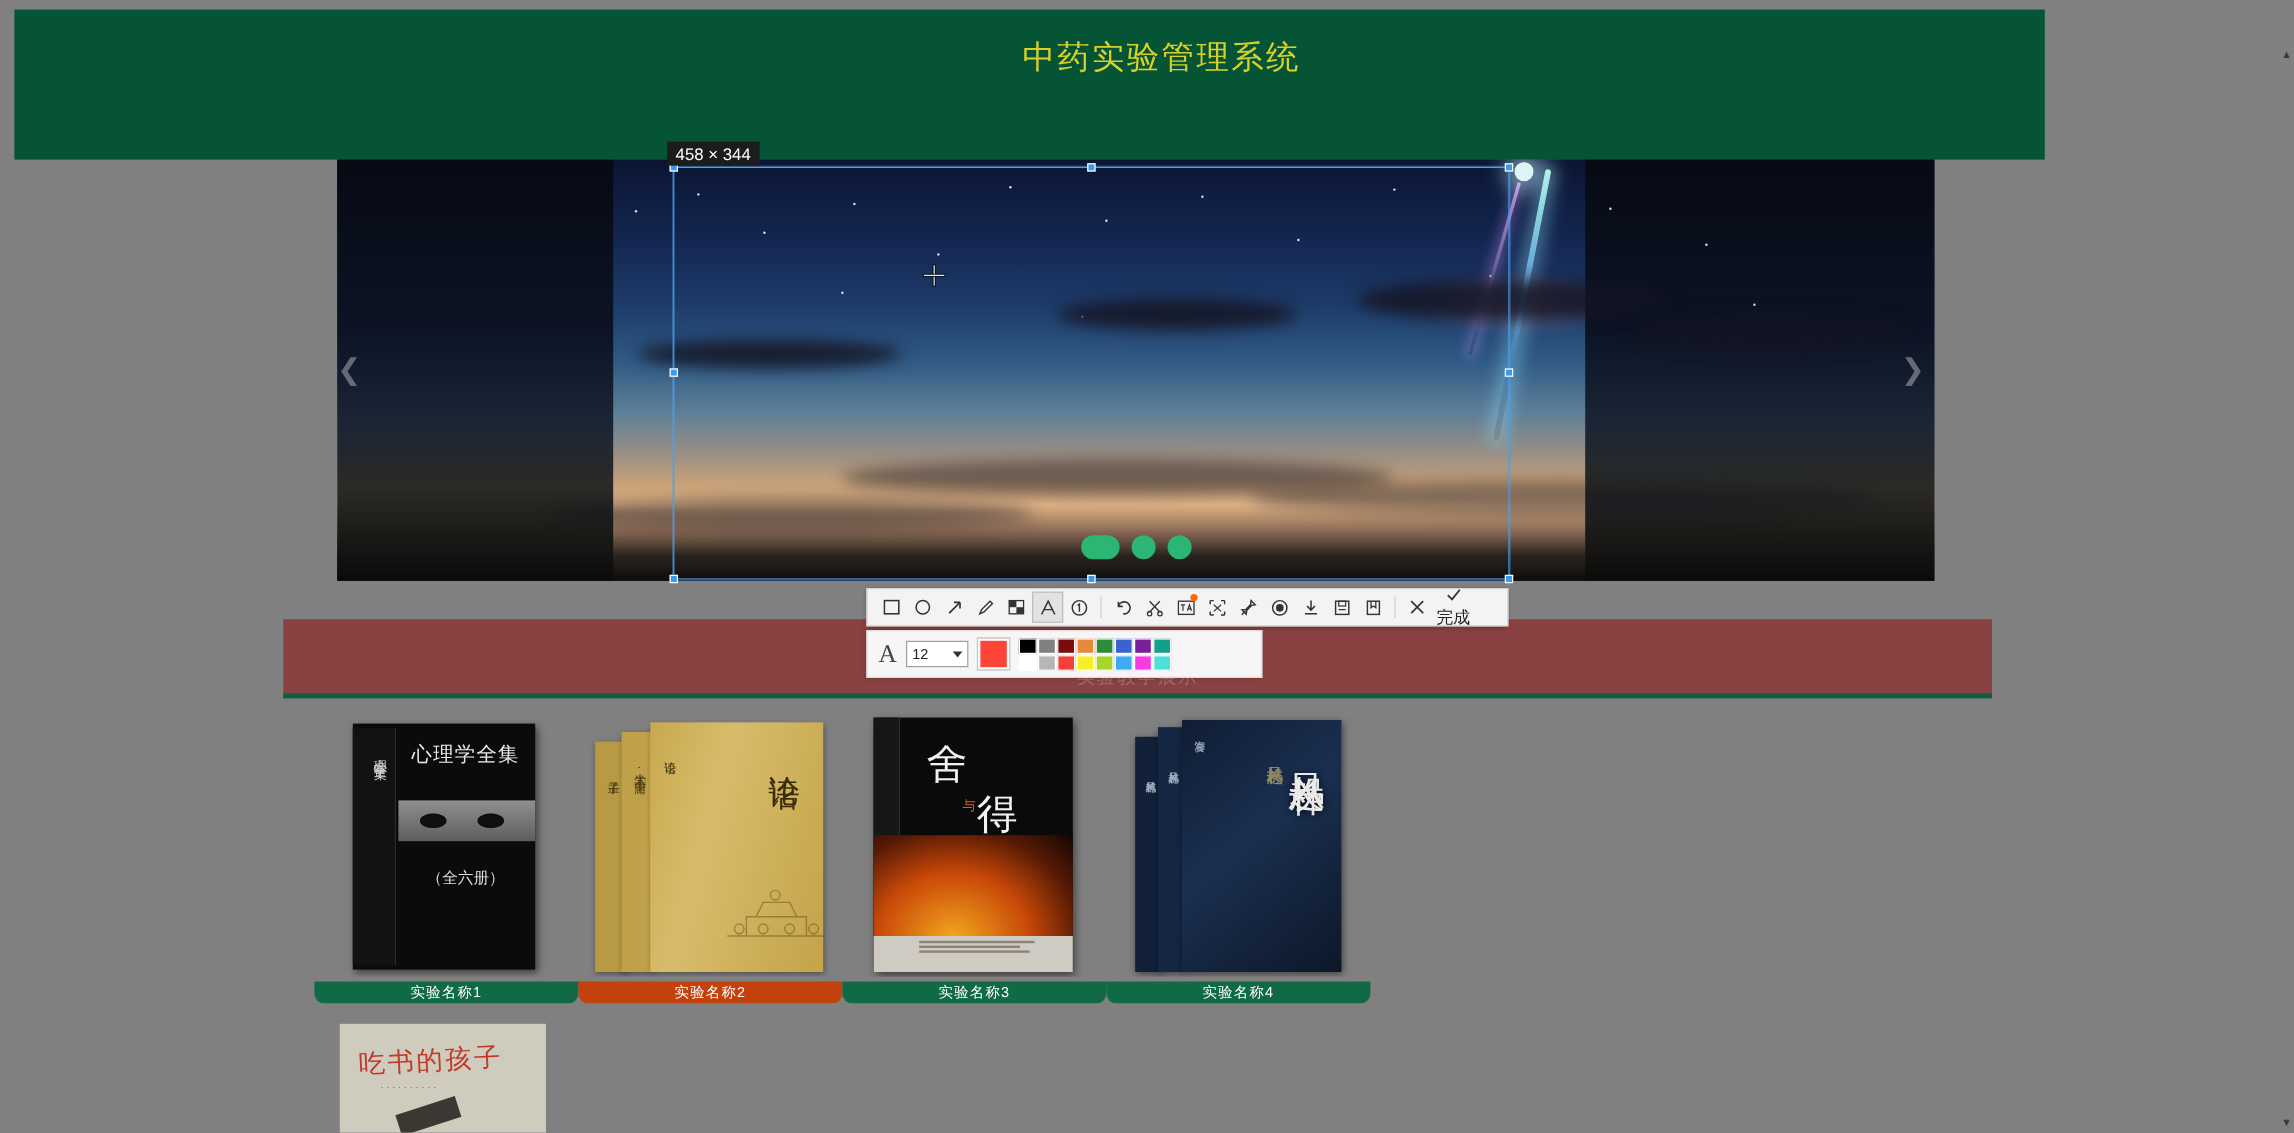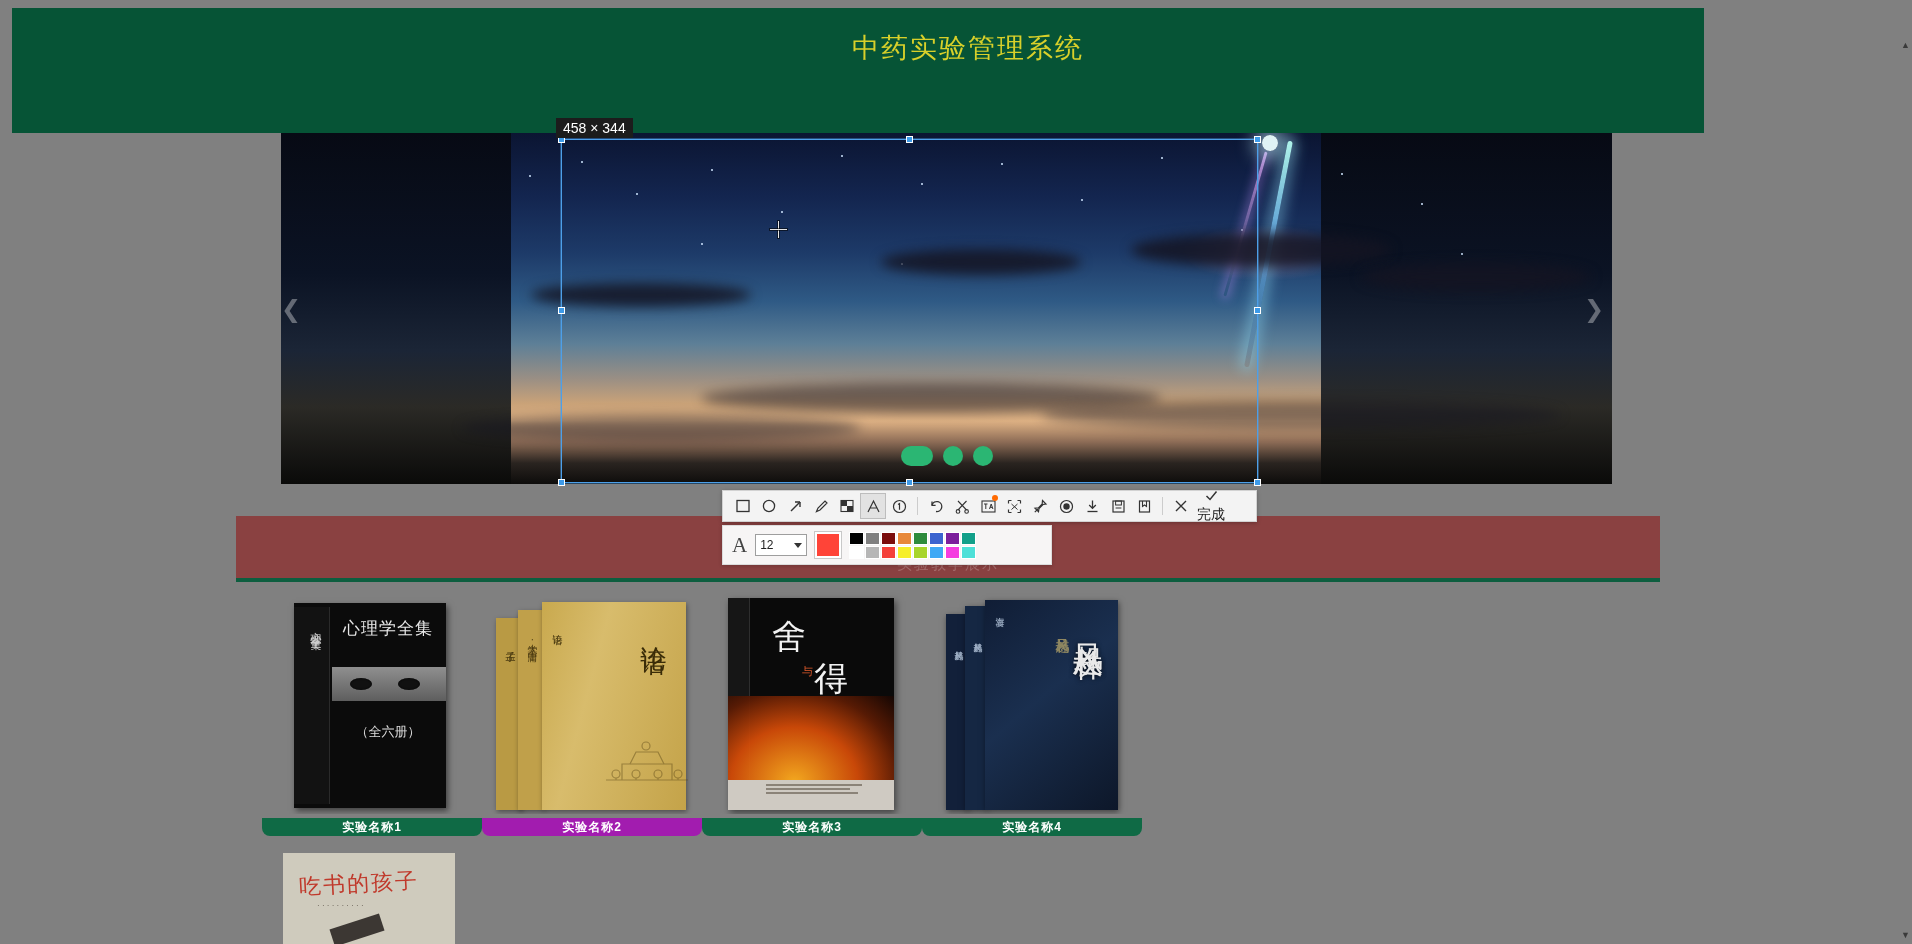--- a/index.html
+++ b/index.html
@@ -211,23 +211,23 @@
   }
   .card { width:220px; }
   .card-img {
     width:220px; height:222px; position:relative; overflow:hidden;
     display:flex; align-items:flex-end; justify-content:center;
   }
   .card-label {
     margin-top:4px; height:18px; background:#0f6a45;
     border-radius:0 0 8px 8px;
     display:flex; align-items:center; justify-content:center;
-    color:#ffffff; font-size:12px; letter-spacing:1px; cursor:pointer;font-weight:bold;
-  }
-  .card2 .card-label { background:#a21caf; }
+    color:#ffffff; font-size:12px; letter-spacing:1px; cursor:pointer;
+  }
+  .card2 .card-label { background:#c2410c; }
 
   
   .bk1 { position:absolute; left:32px; bottom:6px; width:152px; height:205px;
          background:#0b0b0b; box-shadow:2px 3px 6px rgba(0,0,0,.5); }
   .bk1 .spine { position:absolute; left:0; top:4px; width:36px; height:197px;
                 background:#121212; border-right:1px solid #2a2a2a; }
   .bk1 .spine-t { position:absolute; left:9px; top:16px; width:20px;
                   color:#cfcfcf; font-size:11px; writing-mode:vertical-rl; letter-spacing:2px; }
   .bk1 .f-title { position:absolute; left:40px; top:14px; width:108px;
                   color:#e8e8e8; font-size:17px; text-align:center; letter-spacing:1px; }

